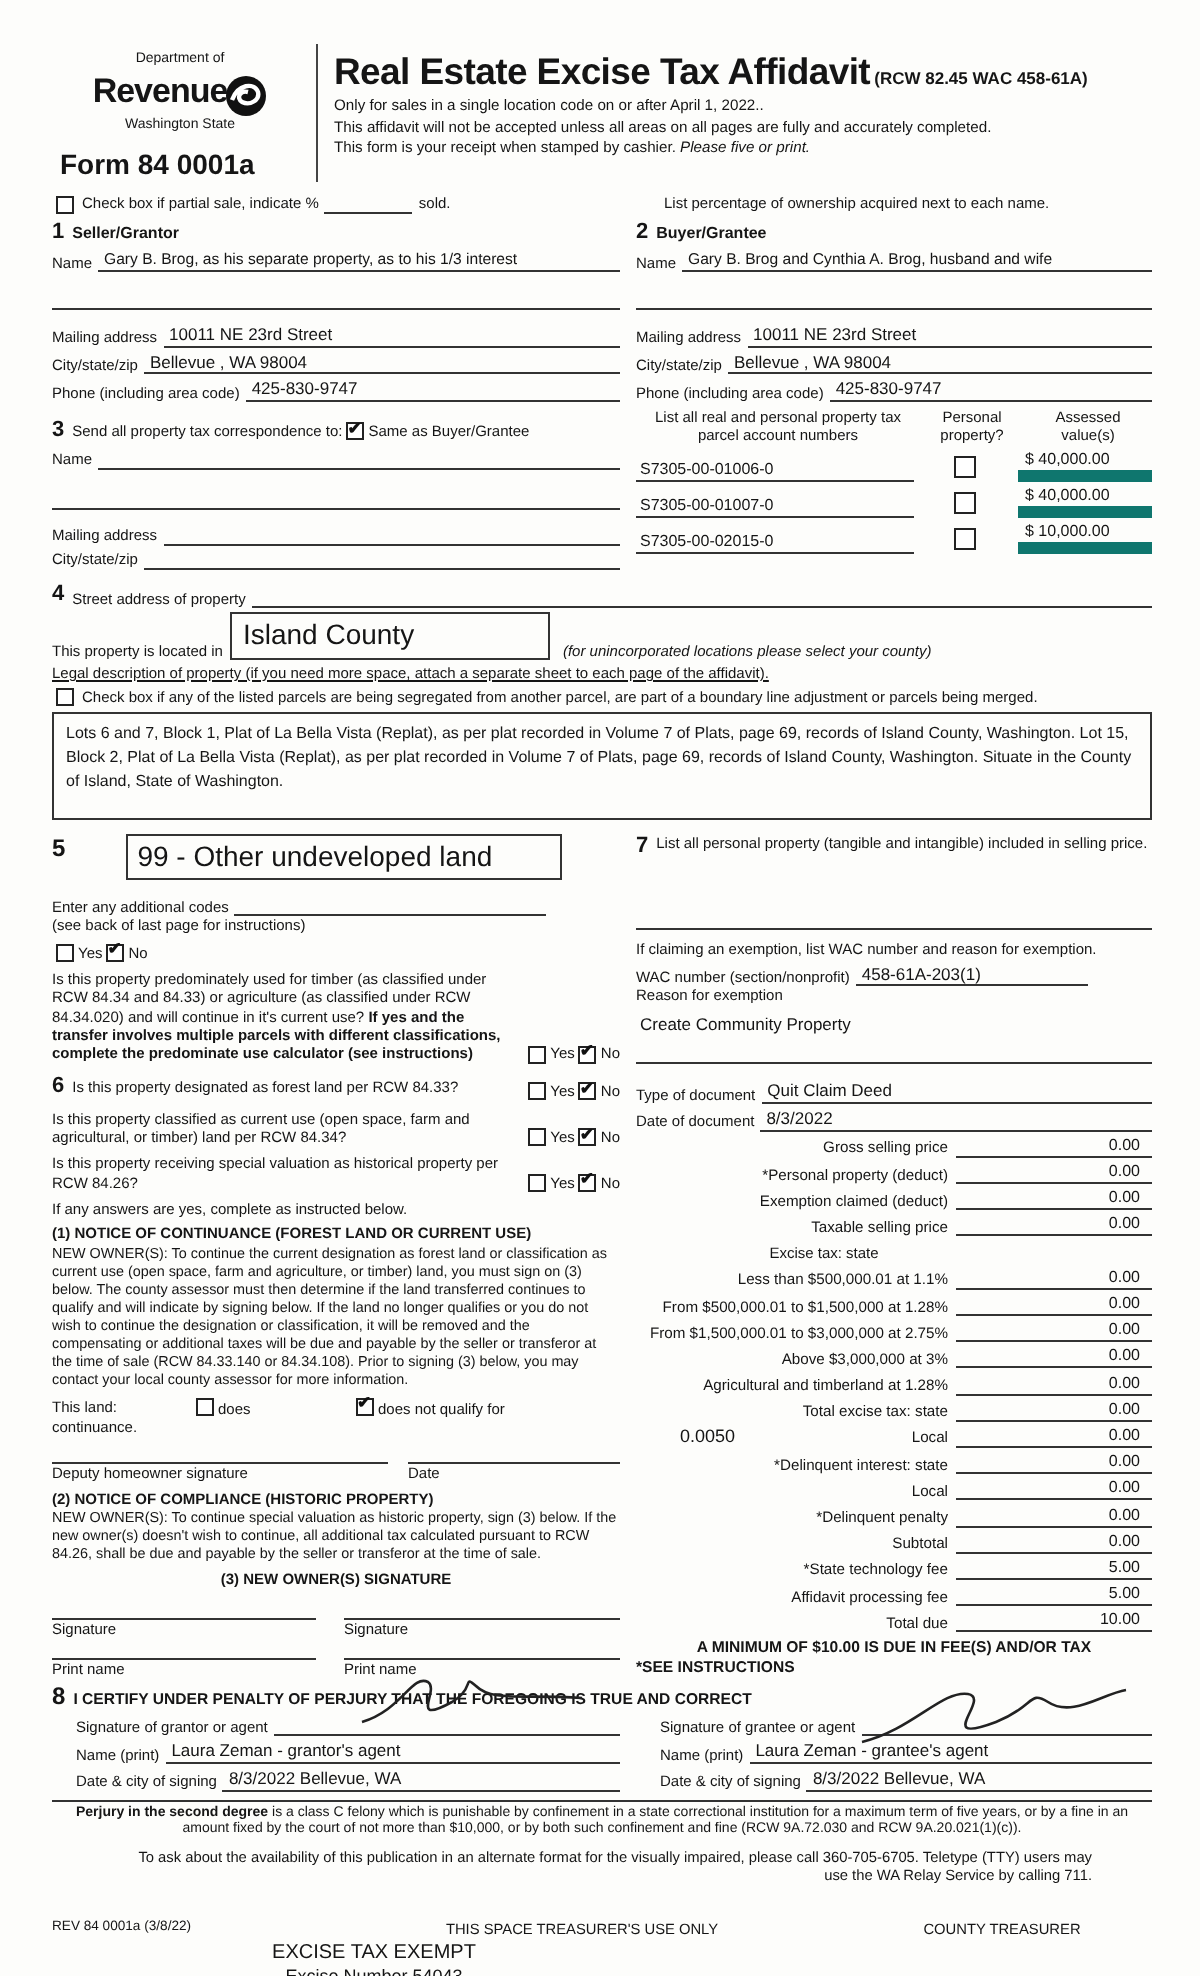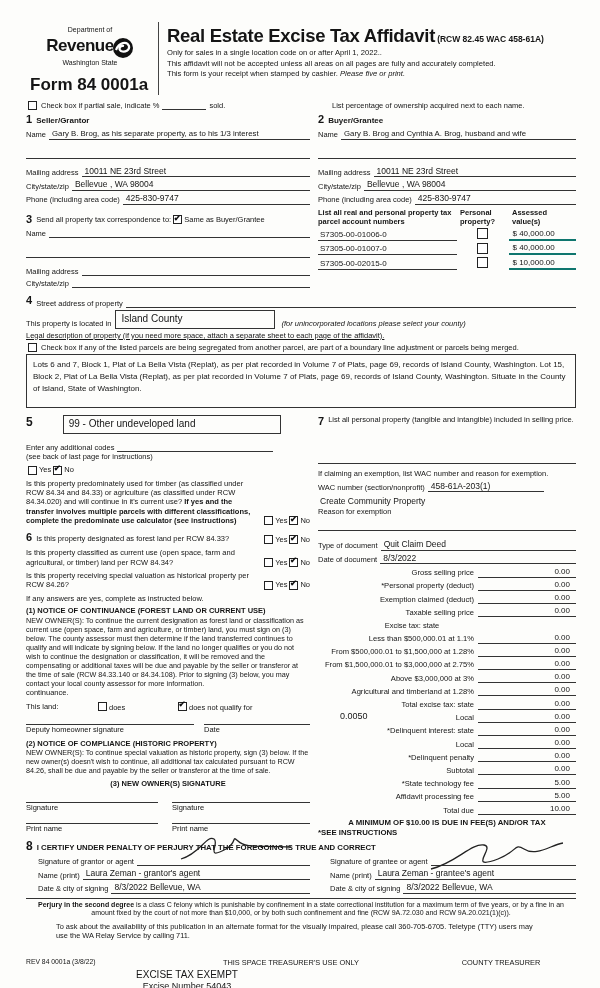--- a/index.html
+++ b/index.html
@@ -11,45 +11,45 @@
   .col-l{width:292px;flex:none;padding-right:8px;box-sizing:border-box}
   .col-r{width:258px;flex:1;box-sizing:border-box}
   
   .hdr{display:flex;align-items:stretch;margin-bottom:6px}
   .hdr-logo{width:128px;flex:none;text-align:center;padding-top:6px}
   .hdr-sep{width:1px;background:#444;margin:2px 8px 0 4px;flex:none}
   .dept-sm{font-size:7px}
   .rev{font-size:17px;font-weight:bold;letter-spacing:-.5px;display:inline-block}
   .logo-circ{display:inline-block;vertical-align:middle;margin-left:-2px}
   .wastate{font-size:7px;margin-top:-2px}
-  .formno{font-size:17px;font-weight:bold;margin-top:6px;text-align:left;padding-left:4px}
+  .formno{font-size:14px;font-weight:bold;margin-top:6px;text-align:left;padding-left:4px}
   .title{font-size:18.5px;font-weight:bold;letter-spacing:-.3px}
   .title-sfx{font-size:8.5px;font-weight:bold}
   .sub{font-size:7.6px;margin-top:1px}
   
   .cb{display:inline-block;width:7px;height:7px;border:1.1px solid #222;position:relative;
       vertical-align:-1px;margin:0 2px 0 2px;flex:none;background:#fff}
   .cb.on::after{content:"✔";position:absolute;top:-3.5px;left:-0.5px;font-size:8.5px;font-weight:bold;color:#111}
   
   .fld{display:flex;align-items:flex-end;margin-top:2px}
   .fld .lab{white-space:nowrap;padding-right:3px}
   .fld .ln{flex:1;border-bottom:1px solid #333;padding:0 3px;min-height:9px;font-size:8.5px;white-space:nowrap}
   .secnum{font-weight:bold;font-size:11px;padding-right:4px}
   .sechead{display:flex;align-items:baseline}
   .sectitle{font-weight:bold;font-size:8px}
   
-  .ptab-h{display:flex;font-weight:bold;margin-top:3px}
+  .ptab-h{display:flex;font-weight:normal;text-align:center;margin-top:3px}
   .ptab-h .c1{width:142px}.ptab-h .c2{width:52px}.ptab-h .c3{width:64px}
   .prow{display:flex;align-items:flex-end;margin-top:2px}
   .prow .n{width:138px;border-bottom:1px solid #333;font-size:8px;padding-left:2px}
   .prow .p{width:52px;text-align:center}
-  .prow .v{width:64px;border-bottom:2px solid #0f766e;font-size:8px;padding-left:4px}
+  .prow .v{width:64px;border-bottom:6px solid #0f766e;font-size:8px;padding-left:4px}
   
   .legalbox{border:1px solid #333;padding:4px 6px;font-size:8px;line-height:1.5;margin-top:2px;min-height:44px}
-  .codebox{border:1px solid #333;font-size:10px;padding:2px 5px;width:218px;box-sizing:border-box}
+  .codebox{border:1px solid #333;font-size:14px;padding:2px 5px;width:218px;box-sizing:border-box}
   
   .q{display:flex;margin-top:4px}
   .q .qt{flex:1;padding-right:4px}
   .yn{white-space:nowrap;align-self:flex-end;display:flex;align-items:center}
   
   .mrow{display:flex;align-items:flex-end;margin-top:2.2px;height:11px}
   .mlab{margin-left:auto;white-space:nowrap;font-size:7.6px}
   .mfill{width:92px;border-bottom:1px solid #333;text-align:right;flex:none;margin-left:4px;padding-right:6px;font-size:8px}
   .sig-svg{position:absolute;pointer-events:none}
   .ftr-small{font-size:6.8px}
@@ -277,26 +277,26 @@
             <span>Yes</span>
             <span class="cb on"></span>
             <span>No</span>
           </span>
       </div>
 
       <div style="margin-top:4px">If any answers are yes, complete as instructed below.</div>
       <div class="b" style="margin-top:3px">(1) NOTICE OF CONTINUANCE (FOREST LAND OR CURRENT USE)</div>
       <div style="font-size:7.2px">NEW OWNER(S): To continue the current designation as forest land or classification as current use (open space, farm and agriculture, or timber) land, you must sign on (3) below. The county assessor must then determine if the land transferred continues to qualify and will indicate by signing below. If the land no longer qualifies or you do not wish to continue the designation or classification, it will be removed and the compensating or additional taxes will be due and payable by the seller or transferor at the time of sale (RCW 84.33.140 or 84.34.108). Prior to signing (3) below, you may contact your local county assessor for more information.</div>
 
-      <div>continuance.</div>
       <div style="display:flex;margin-top:5px">
         <span style="width:70px">This land:</span>
         <span style="width:80px"><span class="cb"></span><span>does</span></span>
         <span><span class="cb on"></span><span>does not qualify for</span></span>
       </div>
+      <div>continuance.</div>
 
       <div style="display:flex;margin-top:12px">
         <span style="width:168px;border-bottom:1px solid #333"></span>
         <span style="flex:1;border-bottom:1px solid #333;margin-left:10px"></span>
       </div>
       <div style="display:flex">
         <span style="width:168px">Deputy homeowner signature</span>
         <span style="margin-left:10px">Date</span>
       </div>
 
@@ -326,22 +326,22 @@
       <div style="display:flex">
         <span class="secnum">7</span>
         <span>List all personal property (tangible and intangible) included in selling price.</span>
       </div>
       <div style="height:34px;border-bottom:1px solid #333"></div>
       <div style="margin-top:5px">If claiming an exemption, list WAC number and reason for exemption.</div>
       <div class="fld">
           <span class="lab">WAC number (section/nonprofit)</span>
           <span class="ln" style="max-width:110px">458-61A-203(1)</span>
         </div>
+      <div>Reason for exemption</div>
       <div style="font-size:8.5px;margin-top:4px;padding-left:2px">Create Community Property</div>
-      <div>Reason for exemption</div>
       <div style="border-bottom:1px solid #333;margin-top:14px"></div>
 
       <div class="fld" style="margin-top:8px">
           <span class="lab">Type of document</span>
           <span class="ln">Quit Claim Deed</span>
         </div>
       <div class="fld">
           <span class="lab">Date of document</span>
           <span class="ln">8/3/2022</span>
         </div>
@@ -467,21 +467,21 @@
             <span class="lab">Date &amp; city of signing</span>
             <span class="ln">8/3/2022  Bellevue, WA</span>
           </div>
       </div>
     </div>
   </div>
 
   <div style="border-top:1.5px solid #333;margin-top:4px;padding-top:2px;text-align:center;font-size:7px">
     <span class="b">Perjury in the second degree</span><span> is a class C felony which is punishable by confinement in a state correctional institution for a maximum term of five years, or by a fine in an amount fixed by the court of not more than $10,000, or by both such confinement and fine (RCW 9A.72.030 and RCW 9A.20.021(1)(c)).</span>
   </div>
-  <div style="text-align:left;font-size:7.4px;margin-top:4px;padding:0 30px">To ask about the availability of this publication in an alternate format for the visually impaired, please call 360-705-6705. Teletype (TTY) users may use the WA Relay Service by calling 711.</div>
+  <div style="text-align:right;font-size:7.4px;margin-top:4px;padding:0 30px">To ask about the availability of this publication in an alternate format for the visually impaired, please call 360-705-6705. Teletype (TTY) users may use the WA Relay Service by calling 711.</div>
 
   <div style="display:flex;margin-top:17px;align-items:flex-start">
     <span class="ftr-small" style="width:130px">REV 84 0001a    (3/8/22)</span>
     <span style="flex:1;text-align:center;font-size:7.4px">THIS SPACE TREASURER'S USE ONLY</span>
     <span style="width:150px;text-align:center;font-size:7.4px">COUNTY TREASURER</span>
   </div>
 
   <div style="display:flex;margin-top:2px">
     <div class="stamp" style="margin-left:66px">
       <div style="font-size:10px">EXCISE TAX EXEMPT</div>

